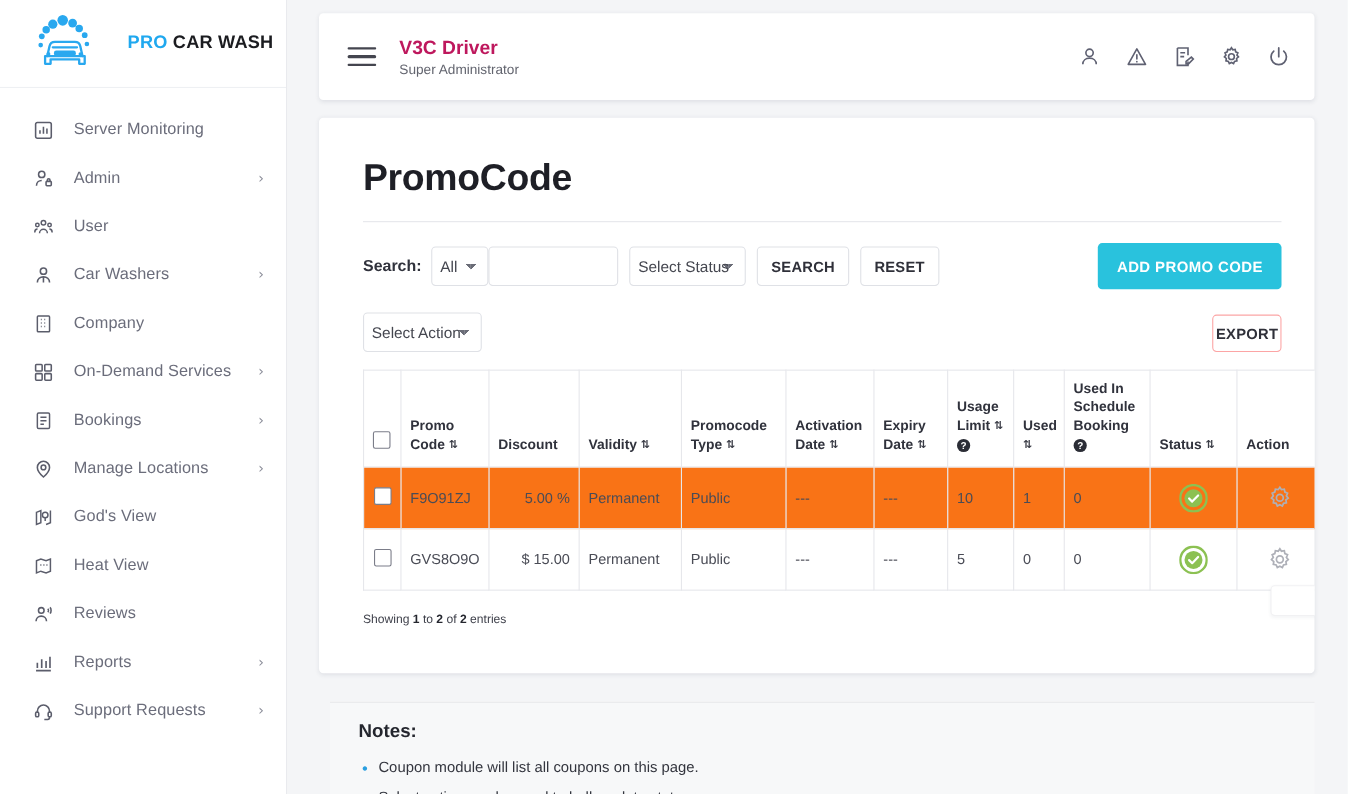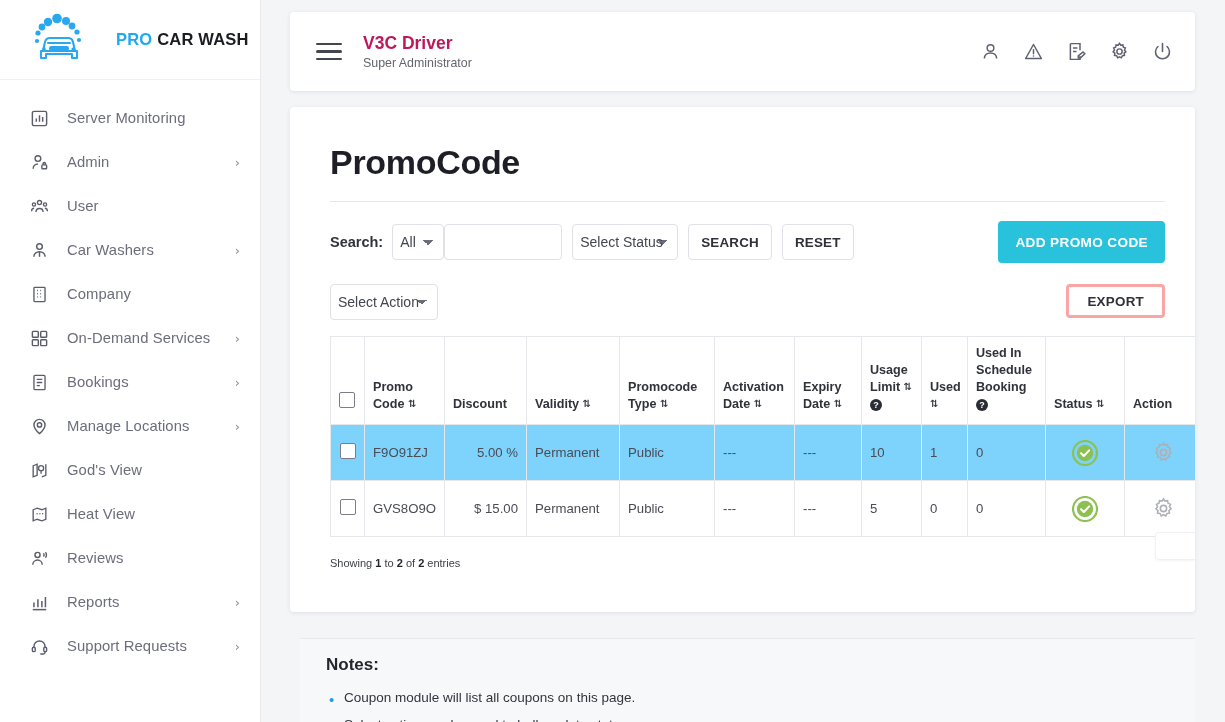--- a/index.html
+++ b/index.html
@@ -181,29 +181,29 @@
     color: #fff;
     font-family: "Liberation Sans", sans-serif;
     font-size: 13.6px;
     font-weight: bold;
     letter-spacing: .35px;
     cursor: pointer;
   }
 
   
   #action-row {
-    display: flex; align-items: flex-start;
+    display: flex; align-items: flex-end;
     margin: 24px 0 0 10px;
     height: 36px;
   }
   #select-action { width: 108px; }
   #btn-export {
     margin-left: auto;
-    height: 34px; padding: 0 18px;
-    border: 3px solid #fca5a5; border-radius: 4px;
+    height: 34px; padding: 0 2px;
+    border: 1px solid #fca5a5; border-radius: 4px;
     background: #fff;
     font-family: "Liberation Sans", sans-serif;
     font-size: 13.4px; font-weight: bold;
     color: #2f3039; letter-spacing: .25px;
     cursor: pointer;
   }
 
   
   #table-wrap { margin: 16px 0 0 10px; }
   table { border-collapse: collapse; width: 871px; table-layout: fixed; }
@@ -220,21 +220,21 @@
     background: #fff;
   }
   tbody td {
     border: 1px solid #e6e7eb;
     padding: 10px 8px;
     font-size: 13.2px;
     color: #4a4c56;
     height: 56px;
     vertical-align: middle;
   }
-  tbody tr.alt td { background: #7dd3fc; }
+  tbody tr.alt td { background: #f97316; }
   td.num { text-align: right; }
   td.center { text-align: center; }
   .sort-ico {
     display: inline-block;
     font-size: 10px;
     color: #3a3c46;
     transform: translateY(-1px);
     font-family: "DejaVu Sans", sans-serif;
   }
   .help-ico {

